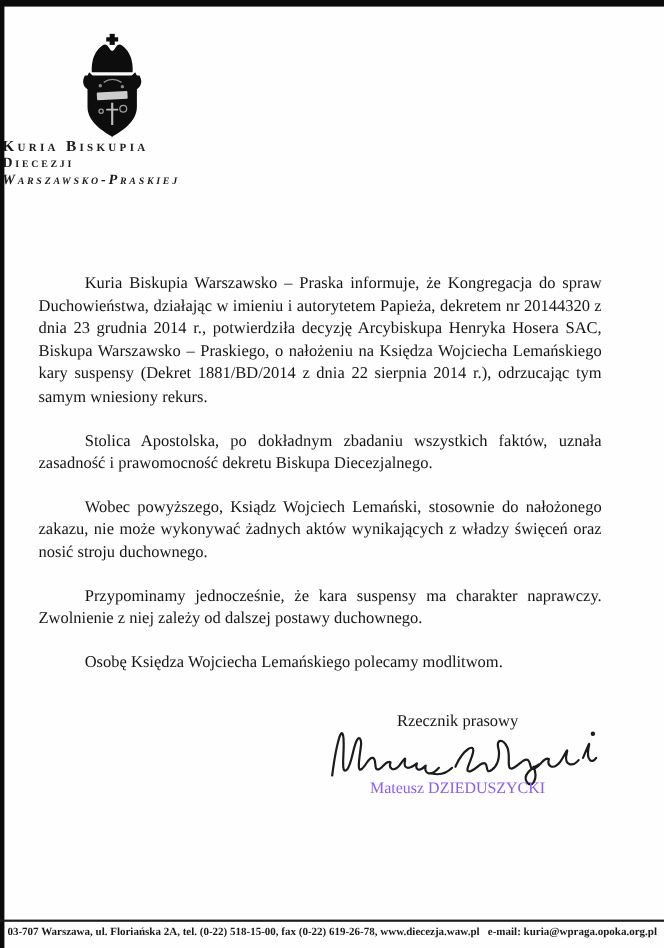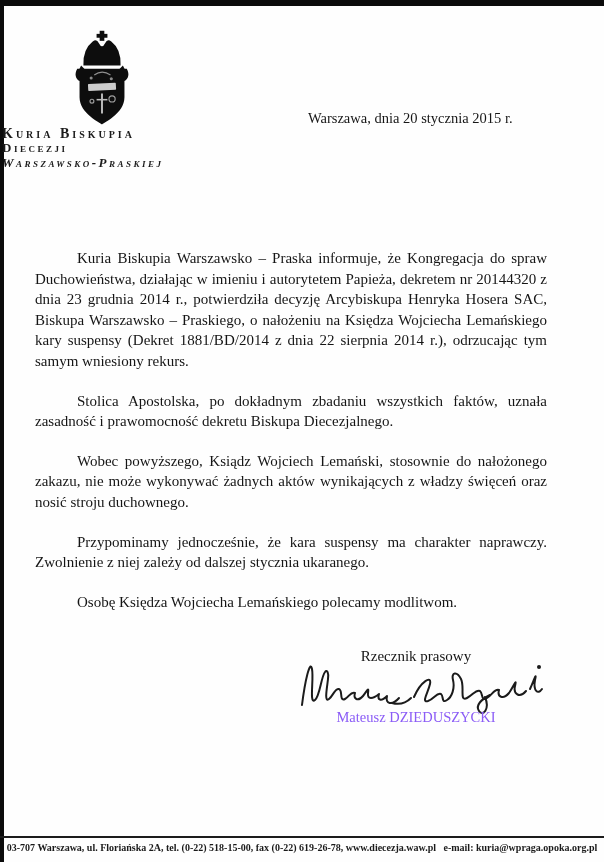--- a/index.html
+++ b/index.html
@@ -82,28 +82,27 @@
       <circle cx="37" cy="92" r="2.5" fill="none" stroke="#9e9e9e" stroke-width="1.5"></circle>
     </g>
   </svg>
 
   <div class="letterhead">
     <div class="lh-line1">Kuria Biskupia</div>
     <div class="lh-line2">Diecezji</div>
     <div class="lh-line3">Warszawsko-Praskiej</div>
   </div>
 
-  <div class="dateline">Warszawa, dnia 20 stycznia 2015 r.</div>
 
 
   <div class="body-text">
     <p>Kuria Biskupia Warszawsko – Praska informuje, że Kongregacja do spraw Duchowieństwa, działając w imieniu i autorytetem Papieża, dekretem nr 20144320 z dnia 23 grudnia 2014 r., potwierdziła decyzję Arcybiskupa Henryka Hosera SAC, Biskupa Warszawsko – Praskiego, o nałożeniu na Księdza Wojciecha Lemańskiego kary suspensy (Dekret 1881/BD/2014 z dnia 22 sierpnia 2014 r.), odrzucając tym samym wniesiony rekurs.</p>
     <p>Stolica Apostolska, po dokładnym zbadaniu wszystkich faktów, uznała zasadność i prawomocność dekretu Biskupa Diecezjalnego.</p>
     <p>Wobec powyższego, Ksiądz Wojciech Lemański, stosownie do nałożonego zakazu, nie może wykonywać żadnych aktów wynikających z władzy święceń oraz nosić stroju duchownego.</p>
-    <p>Przypominamy jednocześnie, że kara suspensy ma charakter naprawczy. Zwolnienie z niej zależy od dalszej stycznia ukaranego.</p>
+    <p>Przypominamy jednocześnie, że kara suspensy ma charakter naprawczy. Zwolnienie z niej zależy od dalszej postawy duchownego.</p>
     <p>Osobę Księdza Wojciecha Lemańskiego polecamy modlitwom.</p>
   </div>
 
   <div class="sig-block">
     <div class="sig-role">Rzecznik prasowy</div>
     <svg class="sig-script" width="256" height="66" viewBox="0 0 256 66" aria-hidden="true">
       <g fill="none" stroke="#1b1b1b" stroke-width="2" stroke-linecap="round" stroke-linejoin="round">
         <path d="M14 54 C17 30 22 8 24 18 C26 28 21 54 27 49 C32 45 33 26 37 21 C39 18 41 22 40 28 C39 37 36 52 41 48 C45 45 47 37 51 38 C55 39 51 51 57 48 C61 46 63 40 67 42 C65 48 70 51 75 45 C79 40 81 35 80 42 C79 49 85 48 91 43 C89 49 93 51 99 45 C97 53 104 55 111 47"></path>
         <path d="M104 52 C111 54 118 52 123 47"></path>
         <path d="M126 46 C133 30 144 24 142 33 C140 42 133 52 140 50 C146 48 149 41 153 43 C156 45 153 53 159 49 C164 46 167 37 165 29 C163 21 169 20 173 28 C177 36 171 51 179 47 C185 44 188 38 192 40 C195 42 193 51 199 47 C204 44 207 37 211 39 C209 46 215 49 221 42 C226 35 229 26 227 35 C225 44 232 47 238 40"></path>

